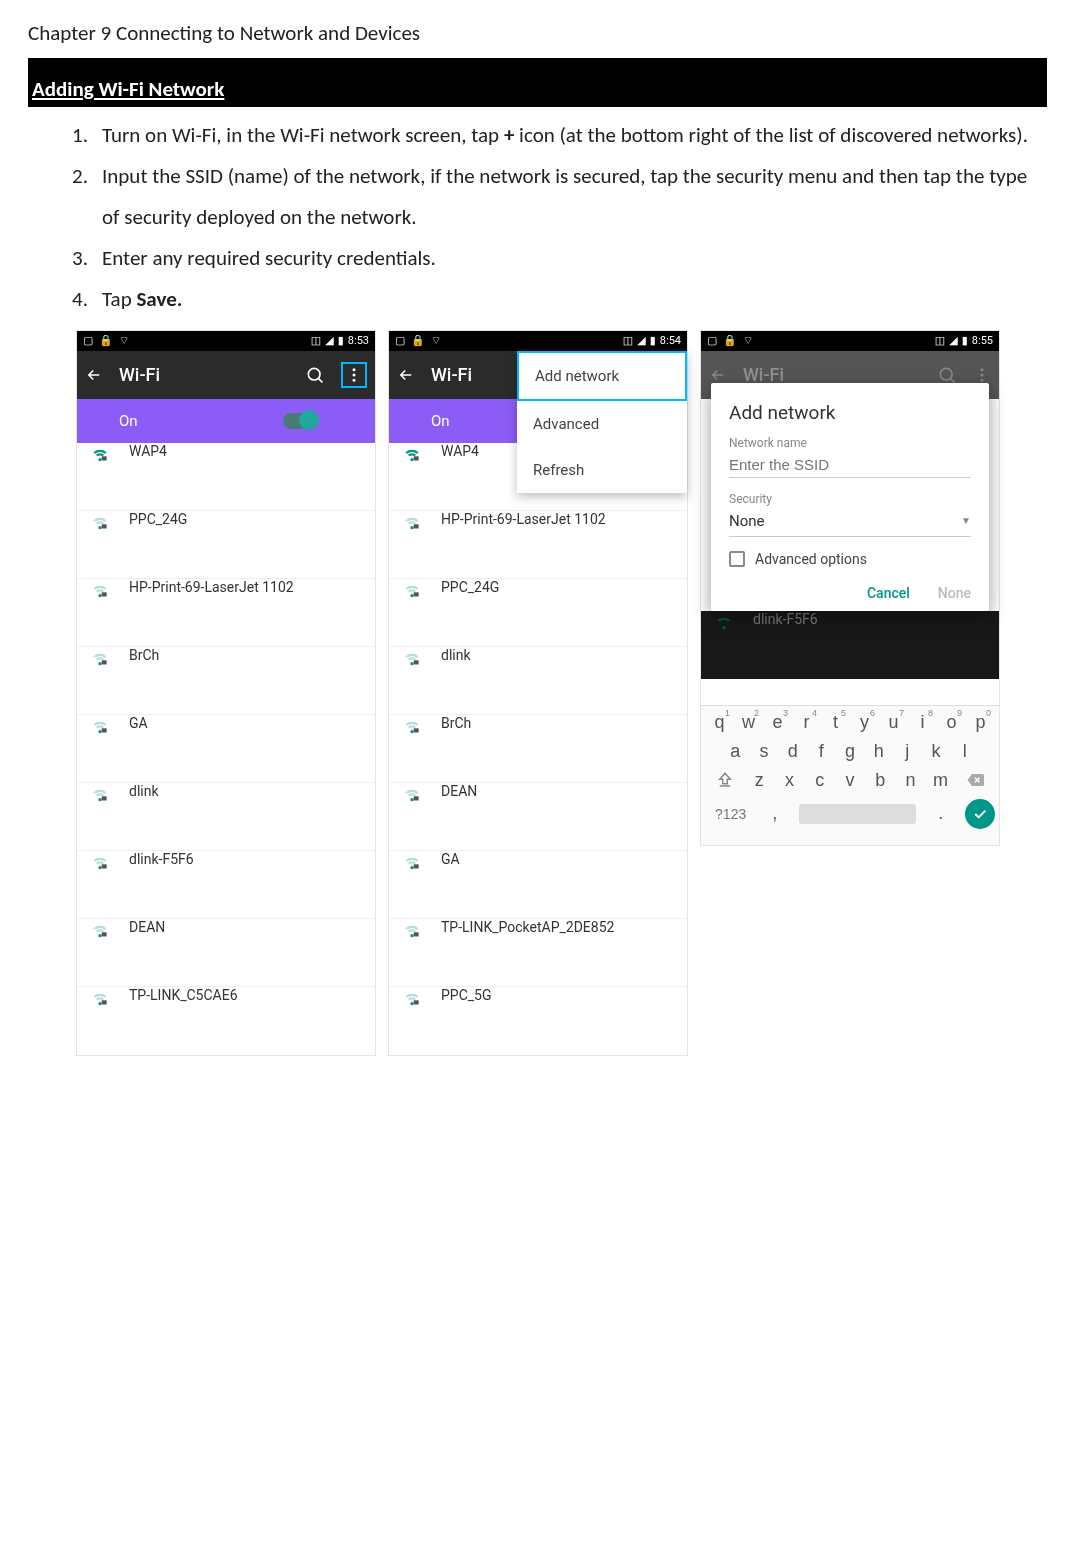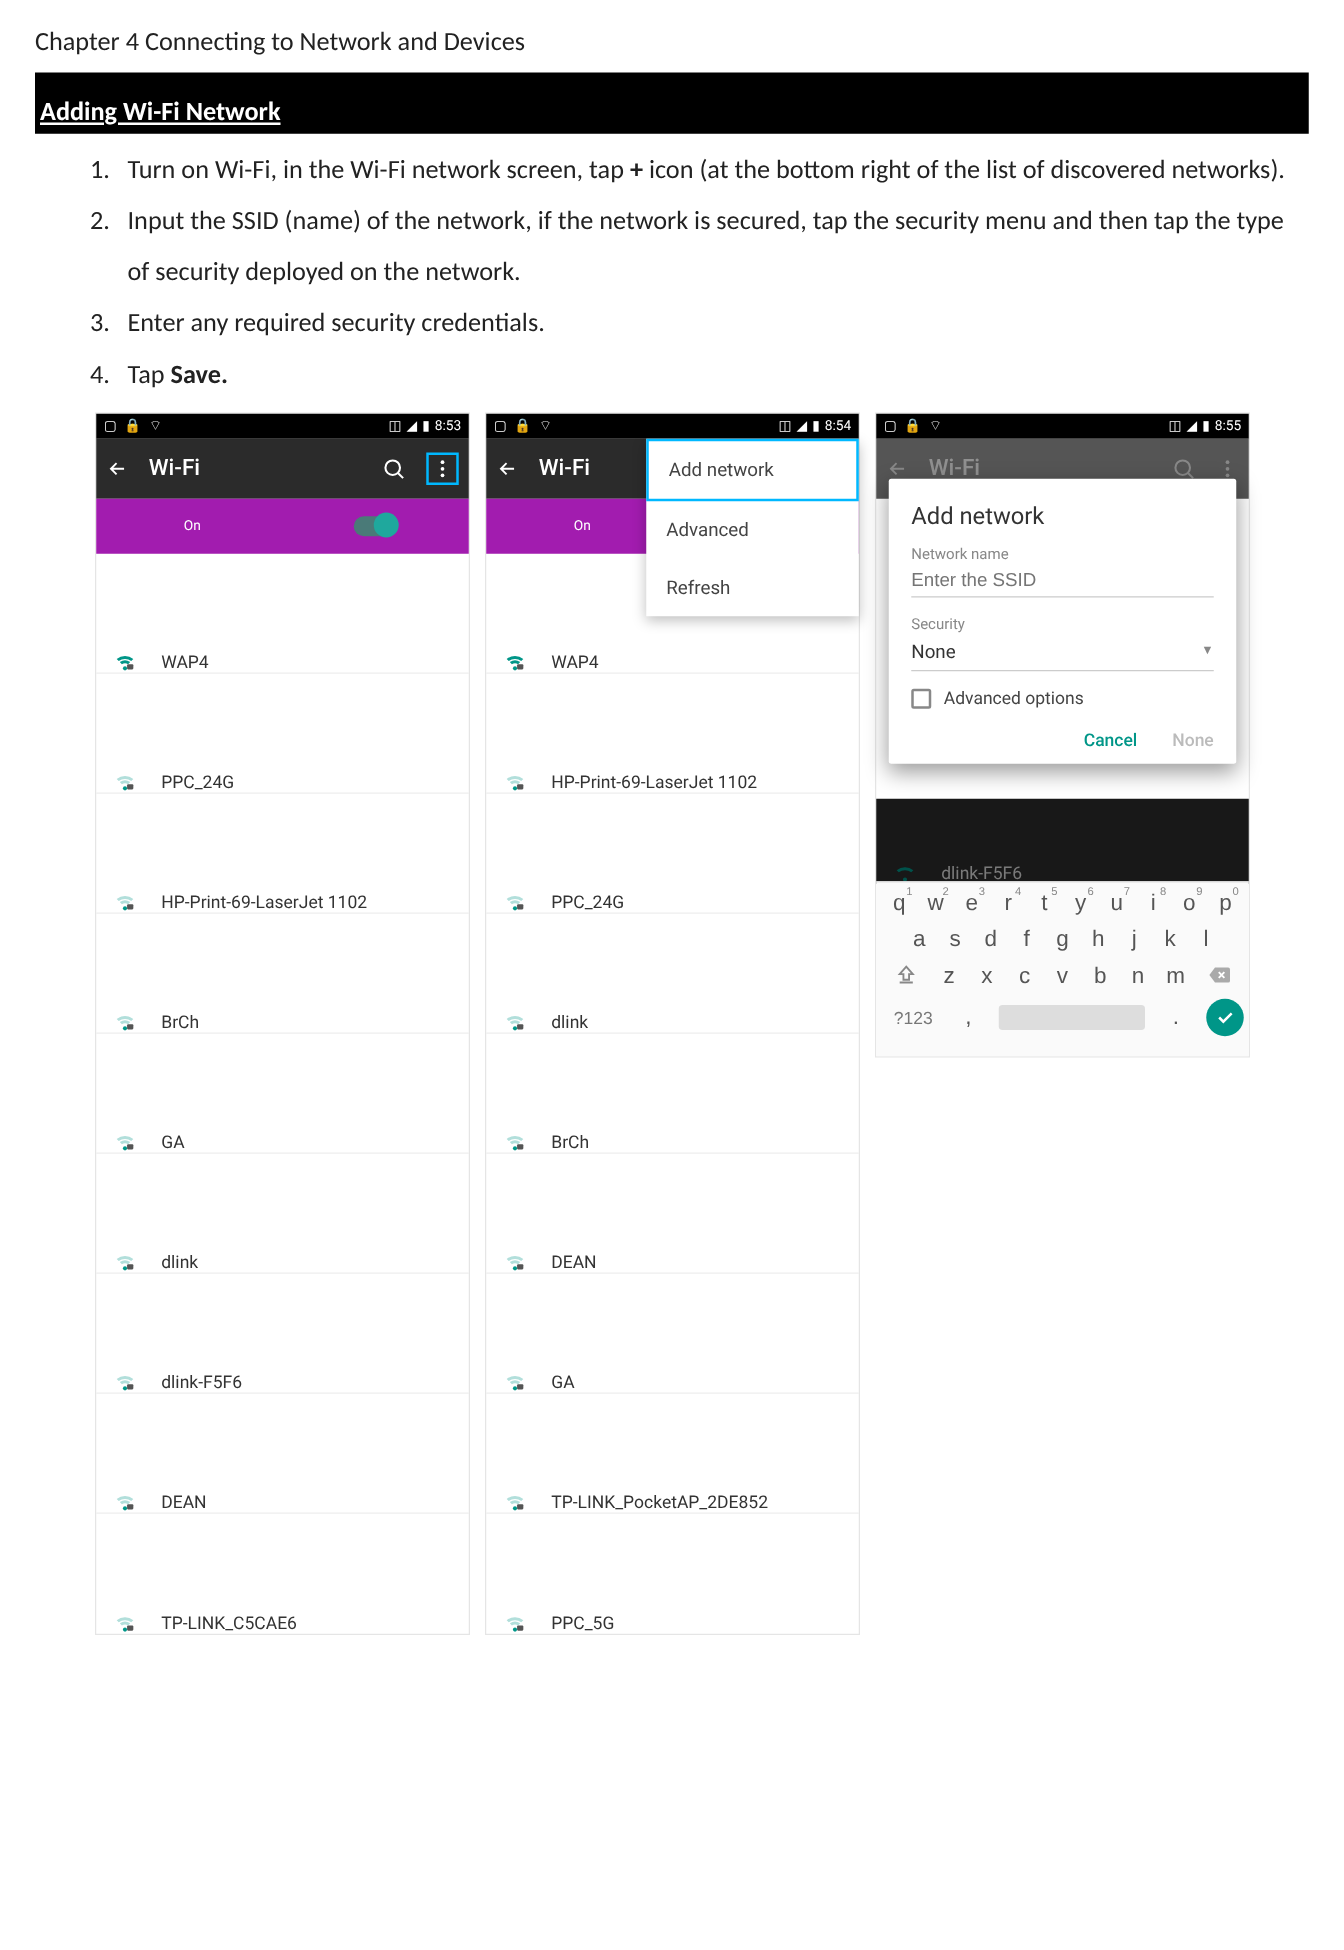--- a/index.html
+++ b/index.html
@@ -14,24 +14,24 @@
   .bold { font-weight: bold; }
   .shots { display: flex; gap: 12px; margin: 10px 0 0 48px; }
   .phone { width: 300px; border: 1px solid #e5e5e5; background: #fff; position: relative; font-family: Roboto, Arial, sans-serif; font-size: 13px; }
   .statusbar { background: #000; color: #fff; height: 20px; display: flex; align-items: center; justify-content: space-between; padding: 0 6px; font-size: 11px; }
   .status-left { display: flex; gap: 6px; }
   .status-right { display: flex; gap: 4px; align-items: center; }
   .appbar { background: #2b2b2b; color: #fff; height: 48px; display: flex; align-items: center; padding: 0 8px; gap: 16px; }
   .appbar .title { font-size: 18px; flex: 1; font-weight: 500; }
   .appbar svg { display: block; }
   .more-hi { border: 2px solid #00b8ff; padding: 2px; }
-  .togglebar { background: #a21caf; color: #fff; height: 44px; display: flex; align-items: center; padding: 0 58px 0 70px; justify-content: space-between; font-size: 11px; }
+  .togglebar { background: #8b5cf6; color: #fff; height: 44px; display: flex; align-items: center; padding: 0 58px 0 42px; justify-content: space-between; font-size: 15px; }
   .toggle { width: 34px; height: 16px; background: #4a7a78; border-radius: 8px; position: relative; }
   .toggle::after { content: ""; position: absolute; right: -2px; top: -3px; width: 20px; height: 20px; background: #1fa89d; border-radius: 50%; }
-  .net { height: 68px; display: flex; align-items: flex-end; border-bottom: 1px solid #eee; padding: 0 12px; gap: 18px; margin-top: 28px; }
+  .net { height: 68px; display: flex; align-items: flex-start; border-bottom: 1px solid #eee; padding: 0 12px; gap: 18px; }
   .net:last-child { border-bottom: none; }
   .net-label { font-size: 14px; color: #333; }
   .wifi-ic { width: 22px; display: flex; justify-content: center; }
   .menu-pop { position: absolute; top: 20px; right: 0; width: 170px; background: #fff; box-shadow: 0 4px 10px rgba(0,0,0,.25); z-index: 5; }
   .menu-item { padding: 14px 16px; font-size: 15px; color: #444; }
   .menu-item.hi { border: 2px solid #00b8ff; }
   .appbar.dim { color: rgba(255,255,255,.35); }
   .dialog-overlay { position: absolute; top: 52px; left: 10px; right: 10px; background: #fff; border-radius: 2px; box-shadow: 0 6px 18px rgba(0,0,0,.4); padding: 18px 18px 10px 18px; z-index: 6; }
   .dlg-title { font-size: 19px; color: #333; margin-bottom: 12px; }
   .dlg-sub { font-size: 12px; color: #888; margin-bottom: 2px;}
@@ -56,21 +56,21 @@
   .enter { width: 30px; height: 30px; background: #009688; border-radius: 50%; display: flex; align-items: center; justify-content: center; color: #fff; margin-left: 6px;}
   .dim-bg { background: #555 !important; }
   .p3-list { filter: brightness(.55);}
   .pagefoot { text-align: center; font-size: 20px; margin-top: 540px; padding-right: 12px;}
   .phone3 { height: 516px;}
 </style>
 </head>
 <body>
 
 <div class="page">
-  <div class="chapter">Chapter 4 Connecting to Network and Devices</div>
+  <div class="chapter">Chapter 9 Connecting to Network and Devices</div>
   <div class="section-bar">Adding Wi-Fi Network</div>
 
   <div class="steps">
     <div class="step">
       <div class="num">1.</div>
       <div class="txt"><span>Turn on Wi-Fi, in the Wi-Fi network screen, tap </span><span class="bold">+</span><span> icon (at the bottom right of the list of discovered networks).</span></div>
     </div>
     <div class="step">
       <div class="num">2.</div>
       <div class="txt">Input the SSID (name) of the network, if the network is secured, tap the security menu and then tap the type of security deployed on the network.</div>

